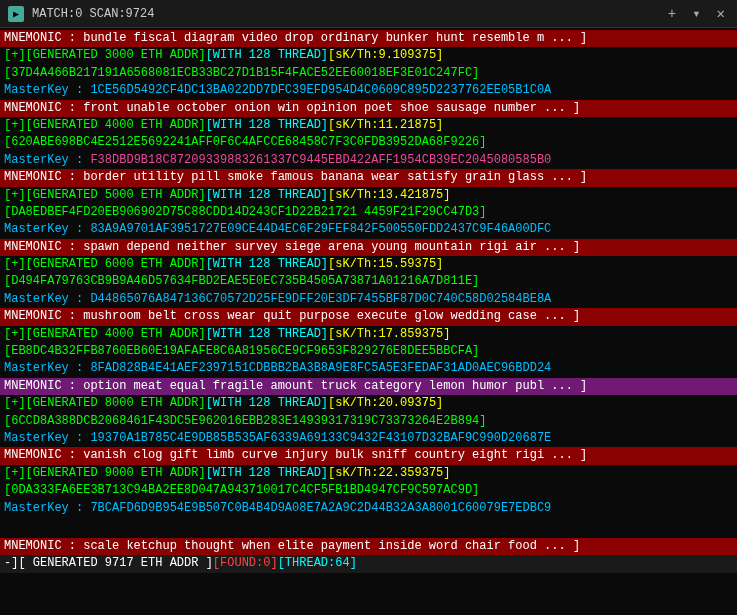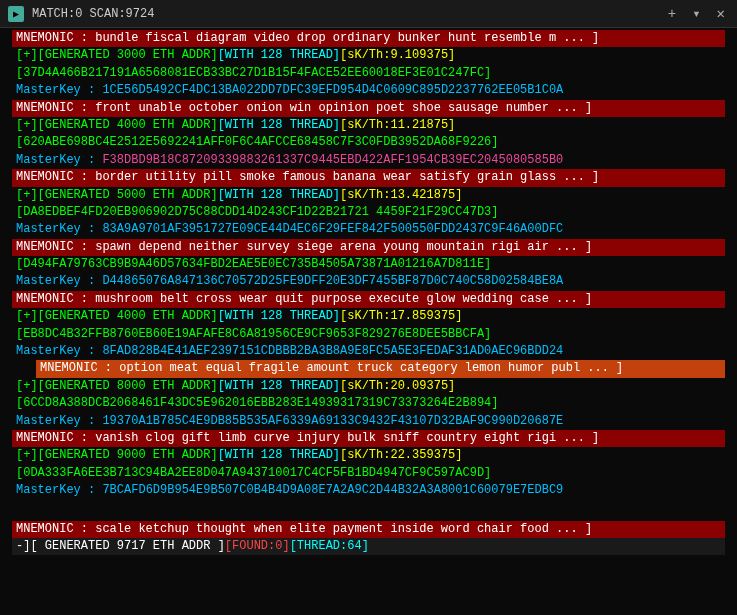--- a/index.html
+++ b/index.html
@@ -47,21 +47,21 @@
     .title-bar-btn {
       color: #aaa;
       cursor: pointer;
       font-size: 14px;
       padding: 0 4px;
     }
     .content {
       background: #0a0a0a;
       height: calc(615px - 28px);
       overflow-y: auto;
-      padding: 2px 12px;
+      padding: 2px 0;
     }
     .line {
       padding: 0 4px;
       line-height: 1.45;
       white-space: pre;
     }
   </style>
 </head>
 <body>
 
@@ -80,27 +80,28 @@
     <div class="line" style="color: rgb(0, 191, 255); display: block;"><span style="color:#00bfff">MasterKey : </span><span style="color:#00bfff">1CE56D5492CF4DC13BA022DD7DFC39EFD954D4C0609C895D2237762EE05B1C0A</span></div>
     <div class="line" style="background: rgb(139, 0, 0); color: rgb(255, 255, 255); display: block;">MNEMONIC : front unable october onion win opinion poet shoe sausage number ... ]</div>
     <div class="line" style="color: rgb(255, 255, 255); display: block;"><span style="color:#00ff00">[+]</span><span style="color:#00ff00">[GENERATED 4000 ETH ADDR]</span><span style="color:#00ffff">[WITH 128 THREAD]</span><span style="color:#ffff00">[sK/Th:11.21875]</span></div>
     <div class="line" style="color: rgb(0, 255, 0); display: block;">[620ABE698BC4E2512E5692241AFF0F6C4AFCCE68458C7F3C0FDB3952DA68F9226]</div>
     <div class="line" style="color: rgb(0, 191, 255); display: block;"><span style="color:#00bfff">MasterKey : </span><span style="color:#ec4899">F38DBD9B18C87209339883261337C9445EBD422AFF1954CB39EC2045080585B0</span></div>
     <div class="line" style="background: rgb(139, 0, 0); color: rgb(255, 255, 255); display: block;">MNEMONIC : border utility pill smoke famous banana wear satisfy grain glass ... ]</div>
     <div class="line" style="color: rgb(255, 255, 255); display: block;"><span style="color:#00ff00">[+]</span><span style="color:#00ff00">[GENERATED 5000 ETH ADDR]</span><span style="color:#00ffff">[WITH 128 THREAD]</span><span style="color:#ffff00">[sK/Th:13.421875]</span></div>
     <div class="line" style="color: rgb(0, 255, 0); display: block;">[DA8EDBEF4FD20EB906902D75C88CDD14D243CF1D22B21721 4459F21F29CC47D3]</div>
     <div class="line" style="color: rgb(0, 191, 255); display: block;"><span style="color:#00bfff">MasterKey : </span><span style="color:#00bfff">83A9A9701AF3951727E09CE44D4EC6F29FEF842F500550FDD2437C9F46A00DFC</span></div>
     <div class="line" style="background: rgb(139, 0, 0); color: rgb(255, 255, 255); display: block;">MNEMONIC : spawn depend neither survey siege arena young mountain rigi air ... ]</div>
+    <div class="line" style="color: rgb(255, 255, 255); display: block;"><span style="color:#00ff00">[+]</span><span style="color:#00ff00">[GENERATED 6000 ETH ADDR]</span><span style="color:#00ffff">[WITH 128 THREAD]</span><span style="color:#ffff00">[sK/Th:15.59375]</span></div>
     <div class="line" style="color: rgb(0, 255, 0); display: block;">[D494FA79763CB9B9A46D57634FBD2EAE5E0EC735B4505A73871A01216A7D811E]</div>
     <div class="line" style="color: rgb(0, 191, 255); display: block;"><span style="color:#00bfff">MasterKey : </span><span style="color:#00bfff">D44865076A847136C70572D25FE9DFF20E3DF7455BF87D0C740C58D02584BE8A</span></div>
     <div class="line" style="background: rgb(139, 0, 0); color: rgb(255, 255, 255); display: block;">MNEMONIC : mushroom belt cross wear quit purpose execute glow wedding case ... ]</div>
     <div class="line" style="color: rgb(255, 255, 255); display: block;"><span style="color:#00ff00">[+]</span><span style="color:#00ff00">[GENERATED 4000 ETH ADDR]</span><span style="color:#00ffff">[WITH 128 THREAD]</span><span style="color:#ffff00">[sK/Th:17.859375]</span></div>
     <div class="line" style="color: rgb(0, 255, 0); display: block;">[EB8DC4B32FFB8760EB60E19AFAFE8C6A81956CE9CF9653F829276E8DEE5BBCFA]</div>
     <div class="line" style="color: rgb(0, 191, 255); display: block;"><span style="color:#00bfff">MasterKey : </span><span style="color:#00bfff">8FAD828B4E41AEF2397151CDBBB2BA3B8A9E8FC5A5E3FEDAF31AD0AEC96BDD24</span></div>
-    <div class="line" style="background: #c2410c; color: rgb(255, 255, 255); display: block; margin-left: 24px;">MNEMONIC : option meat equal fragile amount truck category lemon humor publ ... ]</div>
+    <div class="line" style="background: #701a75; color: rgb(255, 255, 255); display: block;">MNEMONIC : option meat equal fragile amount truck category lemon humor publ ... ]</div>
     <div class="line" style="color: rgb(255, 255, 255); display: block;"><span style="color:#00ff00">[+]</span><span style="color:#00ff00">[GENERATED 8000 ETH ADDR]</span><span style="color:#00ffff">[WITH 128 THREAD]</span><span style="color:#ffff00">[sK/Th:20.09375]</span></div>
     <div class="line" style="color: rgb(0, 255, 0); display: block;">[6CCD8A388DCB2068461F43DC5E962016EBB283E14939317319C73373264E2B894]</div>
     <div class="line" style="color: rgb(0, 191, 255); display: block;"><span style="color:#00bfff">MasterKey : </span><span style="color:#00bfff">19370A1B785C4E9DB85B535AF6339A69133C9432F43107D32BAF9C990D20687E</span></div>
     <div class="line" style="background: rgb(139, 0, 0); color: rgb(255, 255, 255); display: block;">MNEMONIC : vanish clog gift limb curve injury bulk sniff country eight rigi ... ]</div>
     <div class="line" style="color: rgb(255, 255, 255); display: block;"><span style="color:#00ff00">[+]</span><span style="color:#00ff00">[GENERATED 9000 ETH ADDR]</span><span style="color:#00ffff">[WITH 128 THREAD]</span><span style="color:#ffff00">[sK/Th:22.359375]</span></div>
     <div class="line" style="color: rgb(0, 255, 0); display: block;">[0DA333FA6EE3B713C94BA2EE8D047A943710017C4CF5FB1BD4947CF9C597AC9D]</div>
     <div class="line" style="color: rgb(0, 191, 255); display: block;"><span style="color:#00bfff">MasterKey : </span><span style="color:#00bfff">7BCAFD6D9B954E9B507C0B4B4D9A08E7A2A9C2D44B32A3A8001C60079E7EDBC9</span></div>
     <div class="line" style="background: rgb(139, 0, 0); color: #ffffff; display: block; margin-top: 21px;">MNEMONIC : scale ketchup thought when elite payment inside word chair food ... ]</div>
     <div class="line" style="background: rgb(26, 26, 26); color: rgb(255, 255, 255); display: block;">-][ GENERATED 9717 ETH ADDR ]<span style="color:#ff4444">[FOUND:0]</span><span style="color:#00ffff">[THREAD:64]</span></div>
   </div>

